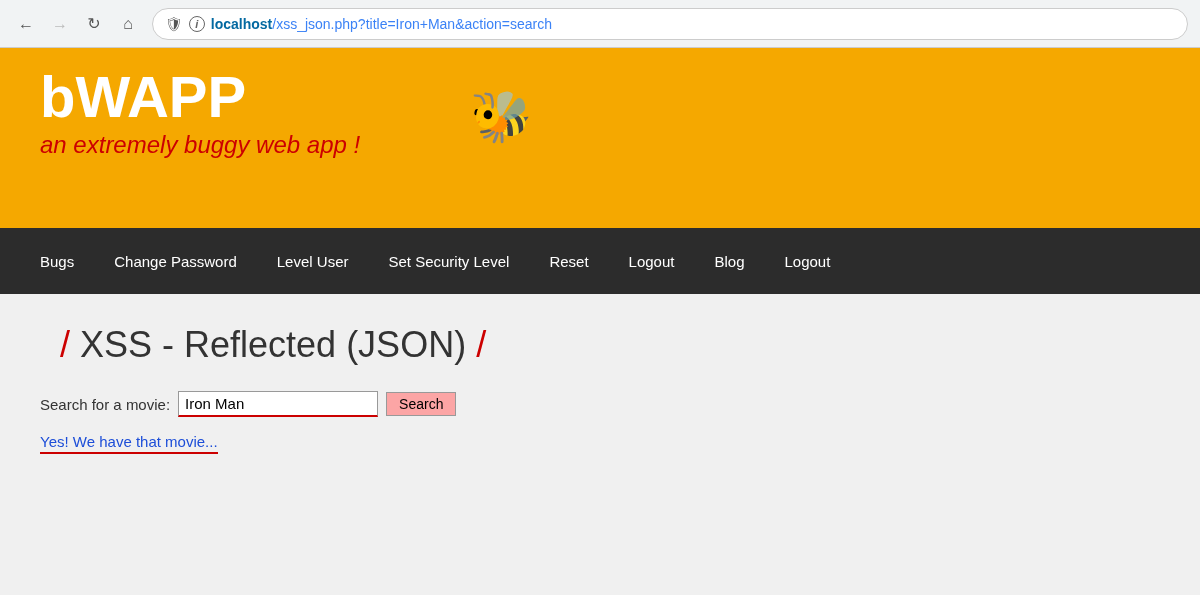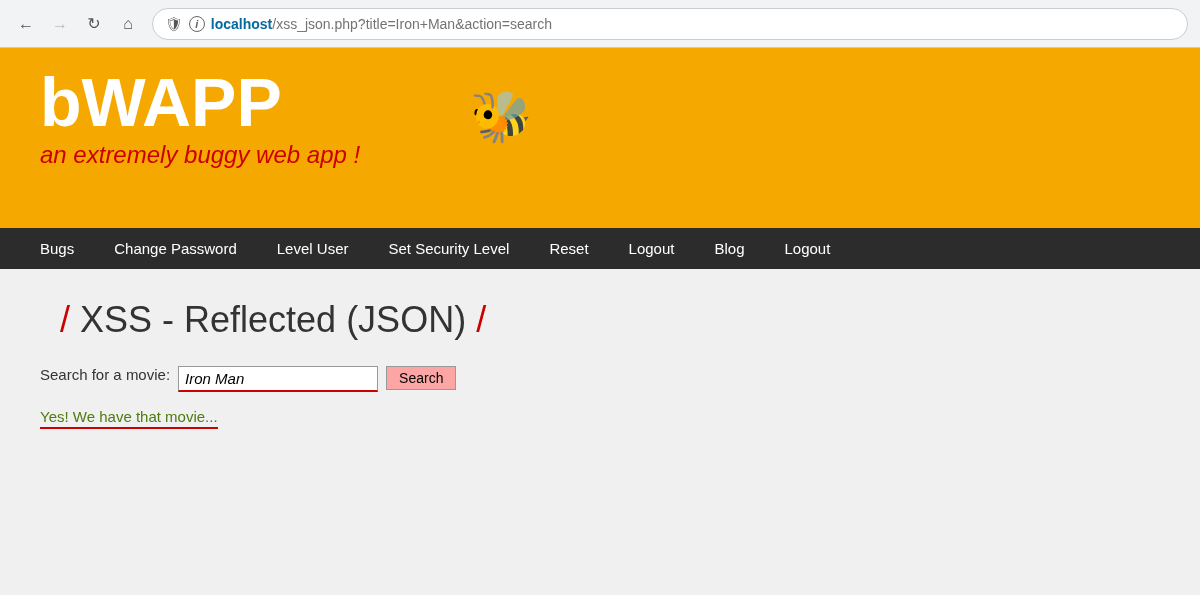--- a/index.html
+++ b/index.html
@@ -48,31 +48,31 @@
       border: 1.5px solid #666;
       border-radius: 50%;
       display: flex; align-items: center; justify-content: center;
       font-size: 11px; color: #666; font-style: italic; font-weight: bold;
     }
     .address-bar .url-text {
       font-size: 14px;
       color: #333;
     }
     .address-bar .url-text .localhost { color: #0369a1; font-weight: bold; }
-    .address-bar .url-text .path { color: #737373; text-align: right; }
+    .address-bar .url-text .path { color: #3b82f6; text-align: right; }
 
     
     .site-header {
       background: #f5a800;
       padding: 20px 40px 30px 40px;
       position: relative;
       min-height: 180px;
     }
     .site-title {
-      font-size: 68px;
+      font-size: 58px;
       font-weight: bold;
       color: white;
       font-family: 'Comic Sans MS', cursive, sans-serif;
       line-height: 1;
       display: inline-block;
     }
     .bee-emoji {
       font-size: 50px;
       position: absolute;
       top: 20px;
@@ -85,21 +85,21 @@
       margin-top: 5px;
       font-style: italic;
     }
 
     
     .nav-bar {
       background: #2c2c2c;
       padding: 0 20px;
       display: flex;
       align-items: center;
-      height: 41px;
+      height: 66px;
     }
     .nav-item {
       color: white;
       padding: 0 20px;
       font-size: 15px;
       font-family: 'Comic Sans MS', cursive, sans-serif;
       cursor: pointer;
       height: 55px;
       display: flex;
       align-items: center;
@@ -118,47 +118,46 @@
       color: #333;
       margin-bottom: 25px;
       margin-left: 20px;
     }
     .slash {
       color: #cc0000;
       font-weight: normal;
     }
     .search-row {
       display: flex;
-      align-items: flex-start;
+      align-items: center;
       gap: 8px;
       margin-bottom: 12px;
     }
     .search-label {
       font-size: 15px;
       color: #333;
     }
     .search-input {
       border: 1px solid #999;
       padding: 3px 6px;
       font-size: 15px;
       width: 200px;
       outline: none;
       border-bottom: 2px solid #cc0000;
-      font-style: italic;
     }
     .search-button {
       background: #fca5a5;
       border: 1px solid #999;
       padding: 3px 12px;
       font-size: 14px;
       cursor: pointer;
     }
     .result-text {
       font-size: 15px;
-      color: #4d7c0f;
+      color: #1d4ed8;
       margin-top: 4px;
       display: inline-block;
       border-bottom: 2px solid #cc0000;
       padding-bottom: 2px;
     }
   </style>
 </head>
 <body>
 
 <div class="browser-chrome">

